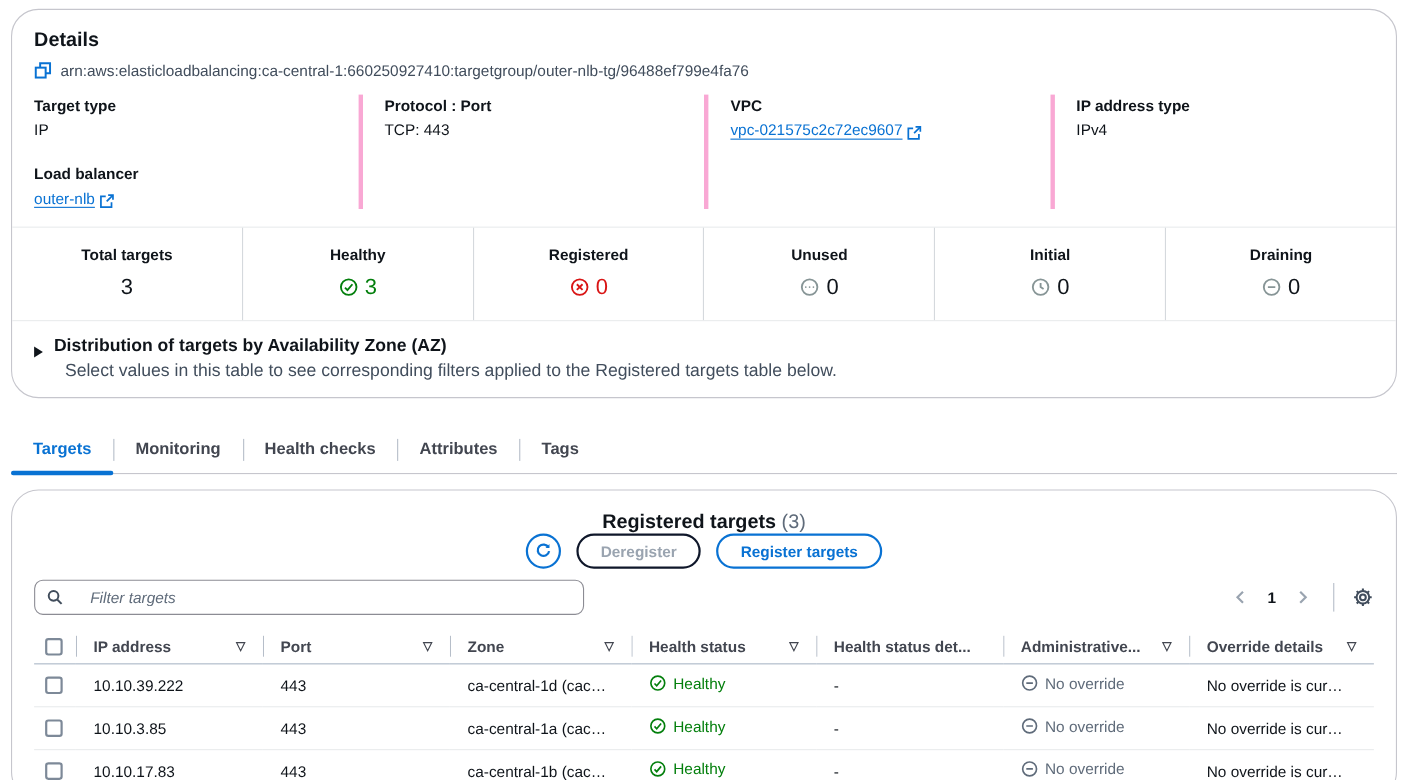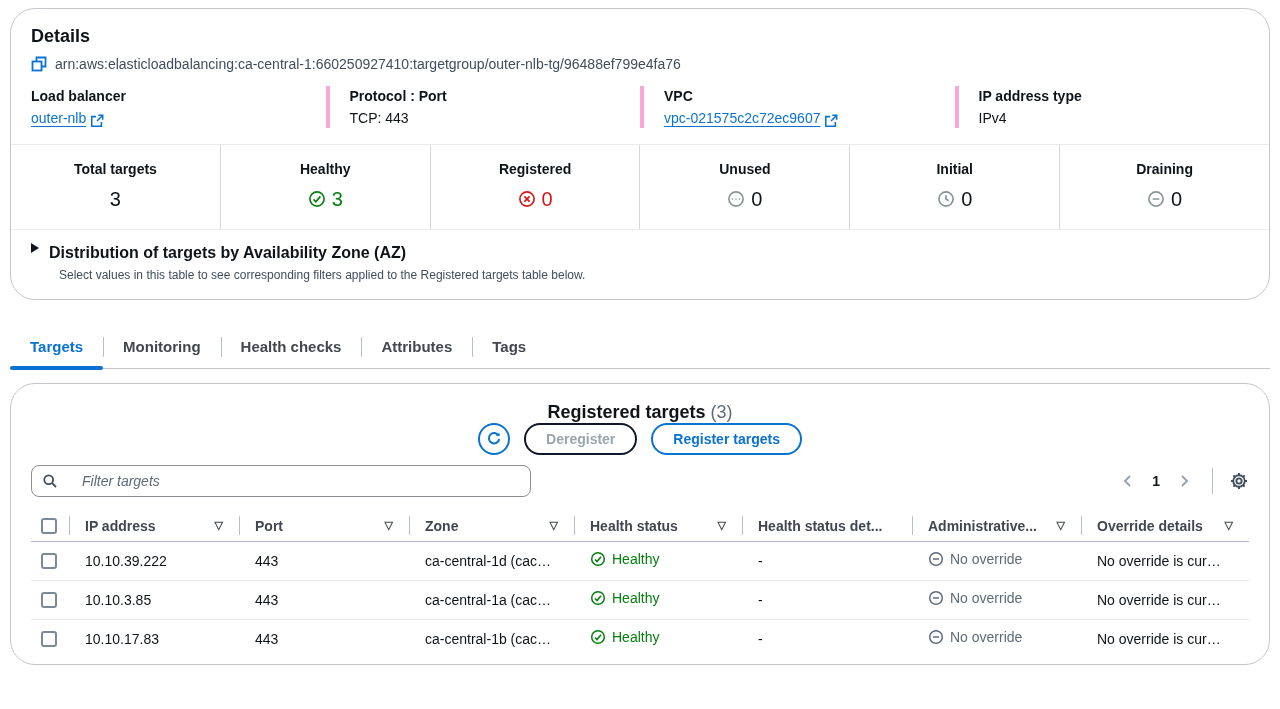--- a/index.html
+++ b/index.html
@@ -36,23 +36,23 @@
   .stat + .stat { border-left: 1px solid #d5d9dd; }
   .stat-label { font-weight: bold; line-height: 18px; }
   .stat-value { margin-top: 8px; font-size: 20px; line-height: 26px; display: inline-flex; align-items: center; gap: 6px; }
   .stat-value svg { flex: 0 0 auto; }
   .c-green { color: #037f0c; }
   .c-red { color: #d91515; }
   .c-dark { color: #0f141a; }
   .g-icon { color: #879596; }
   
   .dist-section { padding: 13px 20px 16px; }
-  .dist-header { display: flex; align-items: flex-start; gap: 10px; cursor: pointer; }
+  .dist-header { display: flex; align-items: flex-end; gap: 10px; cursor: pointer; }
   .dist-title { font-size: 16px; font-weight: bold; line-height: 20px; }
-  .dist-sub { margin: 5px 0 0 28px; font-size: 12px; color: #414d5c; line-height: 15px; }
+  .dist-sub { margin: 5px 0 0 28px; font-size: 16px; color: #414d5c; line-height: 15px; }
   .caret-right { width: 0; height: 0; border-left: 8px solid #0f141a; border-top: 5px solid transparent; border-bottom: 5px solid transparent; }
   
   .tabs { display: flex; margin: 28px 10px 0; border-bottom: 1px solid #c6c6cd; }
   .tab { position: relative; padding: 9px 20px 12px; font-size: 15px; font-weight: bold; color: #424650; cursor: pointer; line-height: 19px; }
   .tab + .tab::before { content: ""; position: absolute; left: 0; top: 9px; width: 1px; height: 20px; background: #b6bec9; }
   .tab.active { color: #0972d3; }
   .tab.active::after { content: ""; position: absolute; left: 0; right: 0; bottom: -2px; height: 4px; border-radius: 2px; background: #0972d3; }
   
   .targets-card { margin-top: 14px; padding: 18px 0 6px; }
   .tc-header { display: flex; align-items: center; justify-content: space-between; padding: 0 20px; flex-direction: column; }
@@ -102,20 +102,24 @@
           <path d="M5.5 5.5 V1.5 H14.5 V10.5 H10.5"></path>
           <rect x="1.5" y="5.5" width="9" height="9"></rect>
         </svg>
       </button>
       <span>arn:aws:elasticloadbalancing:ca-central-1:660250927410:targetgroup/outer-nlb-tg/96488ef799e4fa76</span>
     </div>
   </div>
   <div class="details-grid">
     <div class="dcol">
       <div class="field-block">
+        <div class="field-label">Target type</div>
+        <div class="field-value">IP</div>
+      </div>
+      <div class="field-block">
         <div class="field-label">Load balancer</div>
         <div class="field-value">
           <a class="link">
             <span>outer-nlb</span>
             <span>
               <svg width="14" height="14" viewBox="0 0 16 16" fill="none" stroke="#0972d3" stroke-width="1.8">
                 <path d="M13 9v5H2V3h5"></path>
                   <path d="M9.5 1.5H14.5V6.5"></path>
                   <path d="M14 2 8 8"></path>
               </svg>

